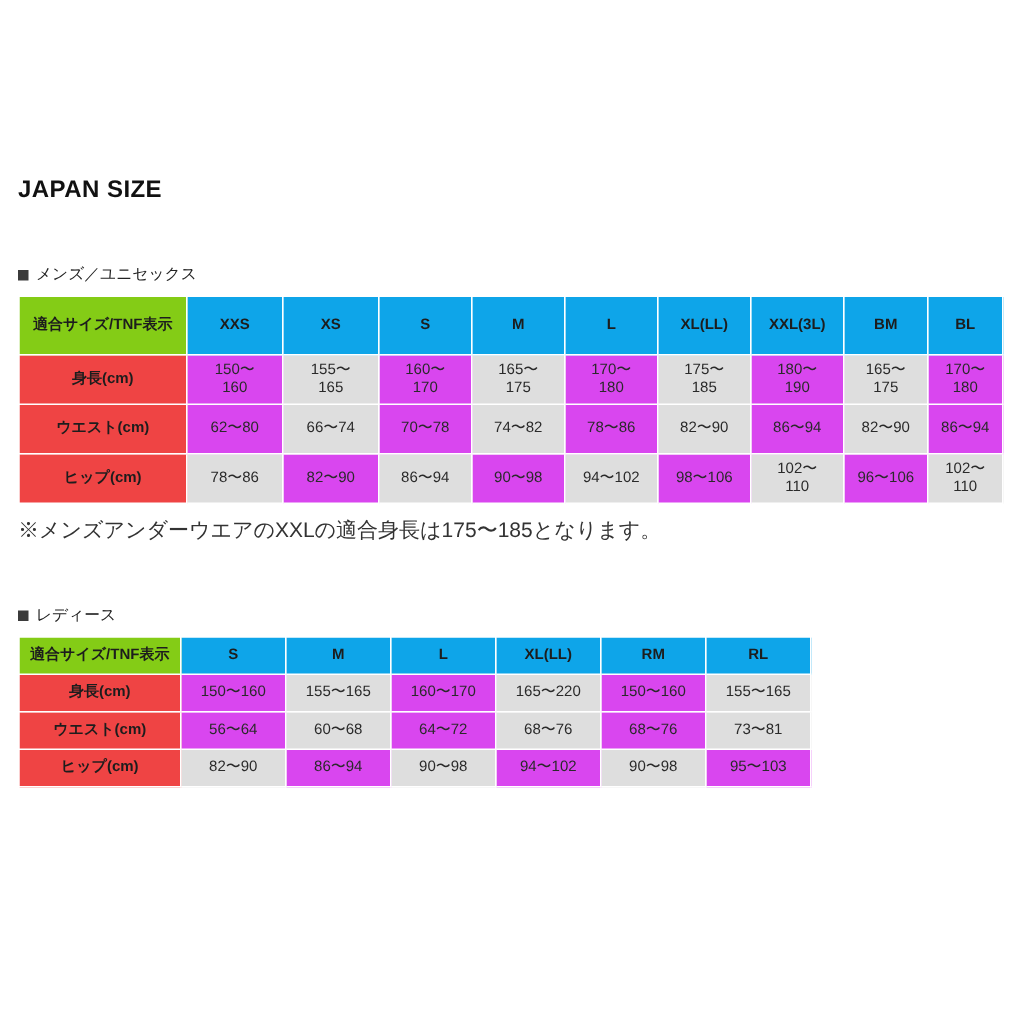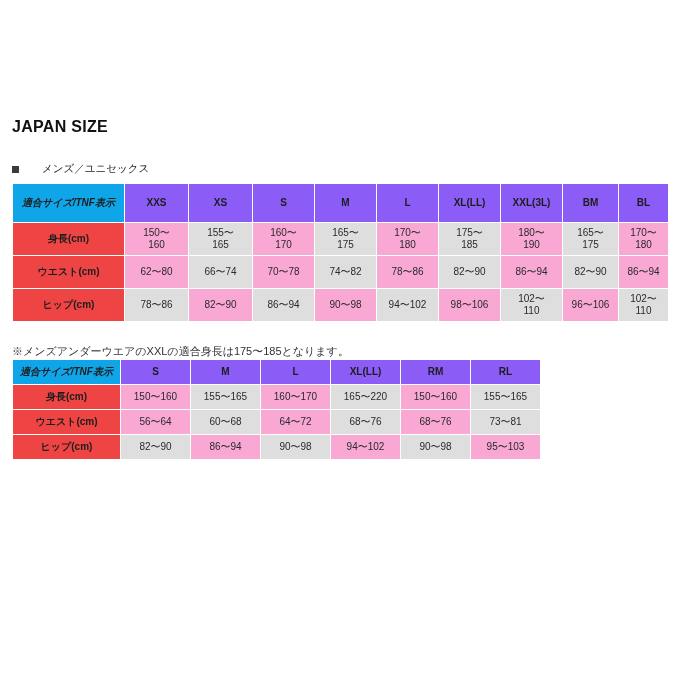--- a/index.html
+++ b/index.html
@@ -25,25 +25,25 @@
     font-size: 16px;
     font-weight: bold;
     letter-spacing: 0.3px;
     margin: 0;
     padding-top: 118px;
     color: #111111;
   }
   .section-label {
     font-size: 10.5px;
     color: #222222;
-    margin-top: 26px;
+    margin-top: 40px;
     margin-bottom: 7px;
     display: flex;
     align-items: center;
-    gap: 23px;
+    gap: 5px;
   }
   .section-label .marker {
     display: inline-block;
     width: 7px;
     height: 7px;
     background: #3b3b3b;
   }
   table {
     border-collapse: collapse;
     table-layout: fixed;
@@ -58,54 +58,53 @@
   }
   table td {
     border: 1px solid #ffffff;
     text-align: center;
     vertical-align: middle;
     line-height: 1.25;
     padding: 0 2px;
   }
   
   tr.head td {
-    background: #8b5cf6;
+    background: #0ea5e9;
     color: #1d1d1d;
     font-weight: bold;
     height: 38px;
   }
   tr.head td.corner {
-    background: #0ea5e9;
-    font-style: italic;
+    background: #84cc16;
   }
   
   td.rowhead {
     background: #ef4444;
     font-weight: bold;
     color: #1d1d1d;
   }
   td.cell-a {
-    background: #f9a8d4;
+    background: #d946ef;
   }
   td.cell-b {
     background: #dedede;
   }
   table.mens tr.body td {
     height: 32px;
   }
   table.ladies tr.body td {
     height: 24px;
   }
   table.ladies tr.head td {
     height: 24px;
   }
   .note {
-    font-size: 11px;
+    font-size: 14px;
     color: #333333;
-    margin-top: 22px;
+    margin-top: 9px;
   }
   .two-line {
     white-space: pre-line;
   }
 </style>
 </head>
 <body>
 
 <div class="page">
 
@@ -191,20 +190,24 @@
 110</td>
         <td class="cell-a two-line">96〜106</td>
         <td class="cell-b two-line">102〜
 110</td>
       </tr>
     </tbody>
   </table>
 
   <div class="note">※メンズアンダーウエアのXXLの適合身長は175〜185となります。</div>
 
+  <div class="section-label">
+    <span class="marker"></span>
+    <span>レディース</span>
+  </div>
 
   <table class="ladies">
     <colgroup>
       <col style="width:108px">
       <col style="width:70px">
       <col style="width:70px">
       <col style="width:70px">
       <col style="width:70px">
       <col style="width:70px">
       <col style="width:70px">

